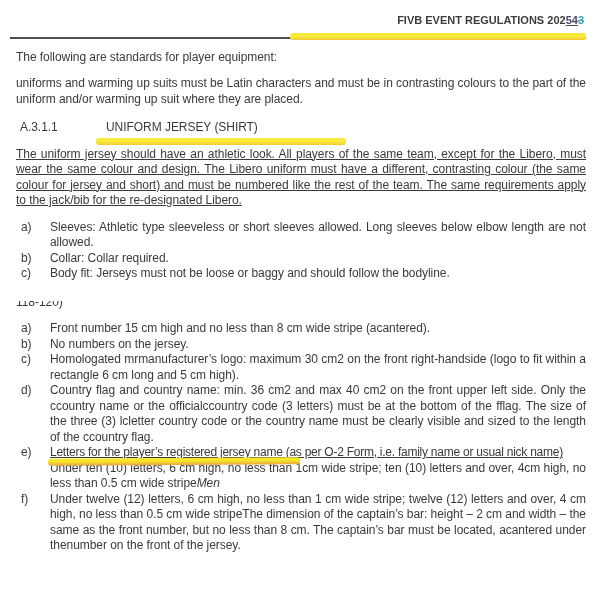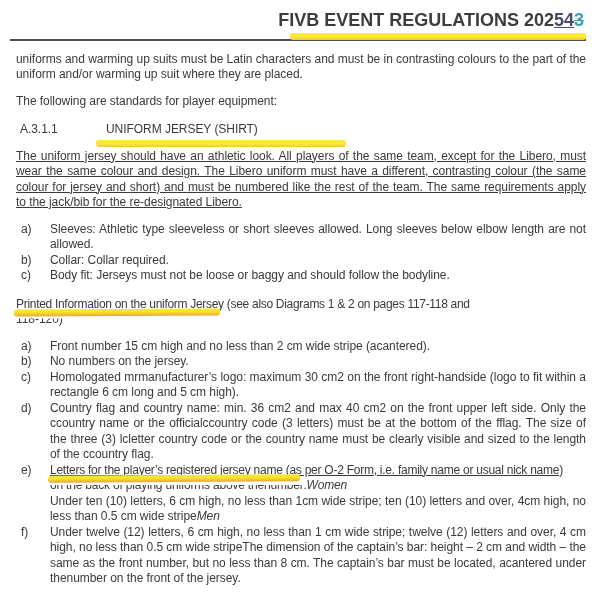--- a/index.html
+++ b/index.html
@@ -5,21 +5,21 @@
   html,body{margin:0;padding:0;background:#ffffff;}
   body{
     width:600px;height:609px;overflow:hidden;
     font-family:"Liberation Sans","DejaVu Sans",sans-serif;
     color:#3a3a3a;font-size:12px;line-height:15.5px;
     letter-spacing:-0.05px;
   }
   .page{position:relative;width:600px;height:609px;padding:0 14px 0 16px;box-sizing:border-box;}
   
   .header{position:relative;padding-top:13px;text-align:right;}
-  .header-title{font-weight:bold;font-size:18px;color:#3d3d3d;letter-spacing:0;padding-right:2px;}
+  .header-title{font-weight:bold;font-size:11px;color:#3d3d3d;letter-spacing:0;padding-right:2px;}
   .ins{color:#4a4a6e;text-decoration:underline;}
   .del{color:#3ba3ae;text-decoration:line-through;}
   .hl{position:absolute;height:7px;border-radius:3px;
       background:linear-gradient(to bottom,#f9e93b 55%,#f0c832 100%);}
   .hl-header{right:0px;top:33px;width:296px;}
   .rule{border:none;border-top:2px solid #4f4f4f;margin:8px 0 0 -6px;}
   
   .para{text-align:justify;margin-top:11px;}
   
   .sec{display:flex;margin-top:13px;}
@@ -52,22 +52,22 @@
 <body>
 
 <div class="page">
 
   <div class="header">
     <span class="header-title"><span>FIVB EVENT REGULATIONS 202</span><span class="ins">54</span><span class="del">3</span></span>
     <div class="hl hl-header"></div>
   </div>
   <hr class="rule">
 
+  <div class="para">The following are standards for player equipment:</div>
   <div class="para">uniforms and warming up suits must be Latin characters and must be in contrasting colours to the part of the uniform and/or warming up suit where they are placed.</div>
-  <div class="para">The following are standards for player equipment:</div>
 
   <div class="sec mt15">
     <span class="sec-num">A.3.1.1</span>
     <div class="sec-title">
       <span class="sec1-wrap">
         <span>UNIFORM JERSEY (SHIRT)</span>
         <span class="hl hl-sec1" style="position:absolute;"></span>
       </span>
     </div>
   </div>
@@ -85,34 +85,30 @@
       <div class="li-text">Collar: Collar required.</div>
     </div>
     <div class="li">
       <span class="li-label">c)</span>
       <div class="li-text">Body fit: Jerseys must not be loose or baggy and should follow the bodyline.</div>
     </div>
   </div>
 
   <div class="sec">
     <div class="sec-title">
-      <div class="rel tight">
-        <span>Printed Information on the uniform Jersey (see also Diagrams 1 &amp; 2 on pages 117-118 and</span>
-        <span class="hl hl-printed" style="position:absolute;"></span>
-      </div>
       <div>
         <span class="clip-118">118-120)</span>
       </div>
     </div>
   </div>
 
   <div class="list">
     <div class="li">
       <span class="li-label">a)</span>
-      <div class="li-text">Front number 15 cm high and no less than 2 cm wide stripe (acantered).</div>
+      <div class="li-text">Front number 15 cm high and no less than 8 cm wide stripe (acantered).</div>
     </div>
     <div class="li">
       <span class="li-label">b)</span>
       <div class="li-text">No numbers on the jersey.</div>
     </div>
     <div class="li">
       <span class="li-label">c)</span>
       <div class="li-text">Homologated mrmanufacturer’s logo: maximum 30 cm2 on the front right-handside (logo to fit within a rectangle 6 cm long and 5 cm high).</div>
     </div>
     <div class="li">
@@ -120,21 +116,20 @@
       <div class="li-text">Country flag and country name: min. 36 cm2 and max 40 cm2 on the front upper left side. Only the ccountry name or the officialccountry code (3 letters) must be at the bottom of the fflag. The size of the three (3) lcletter country code or the country name must be clearly visible and sized to the length of the ccountry flag.</div>
     </div>
 
     <div class="li">
       <span class="li-label">e)</span>
       <div class="li-text">
         <div class="letters-line">
           <span>Letters for the player’s registered jersey name (as per O-2 Form, i.e. family name or usual nick name)</span>
           <span class="hl-letters"></span>
         </div>
-        <div class="clip-line"><span class="clip-top">on the back of playing uniforms above thenumber:</span><i>Women</i></div>
         <div><span>Under ten (10) letters, 6 cm high, no less than 1cm wide stripe; ten (10) letters and over, 4cm high, no less than 0.5 cm wide stripe</span><i>Men</i></div>
       </div>
     </div>
 
     <div class="li">
       <span class="li-label">f)</span>
       <div class="li-text">Under twelve (12) letters, 6 cm high, no less than 1 cm wide stripe; twelve (12) letters and over, 4 cm high, no less than 0.5 cm wide stripeThe dimension of the captain’s bar: height – 2 cm and width – the same as the front number, but no less than 8 cm. The captain’s bar must be located, acantered under thenumber on the front of the jersey.</div>
     </div>
   </div>
 

